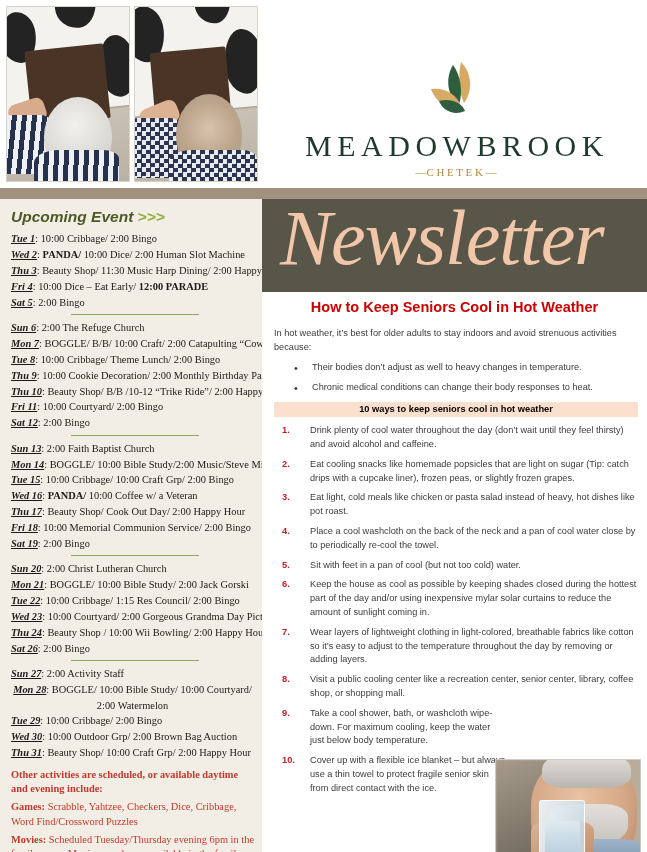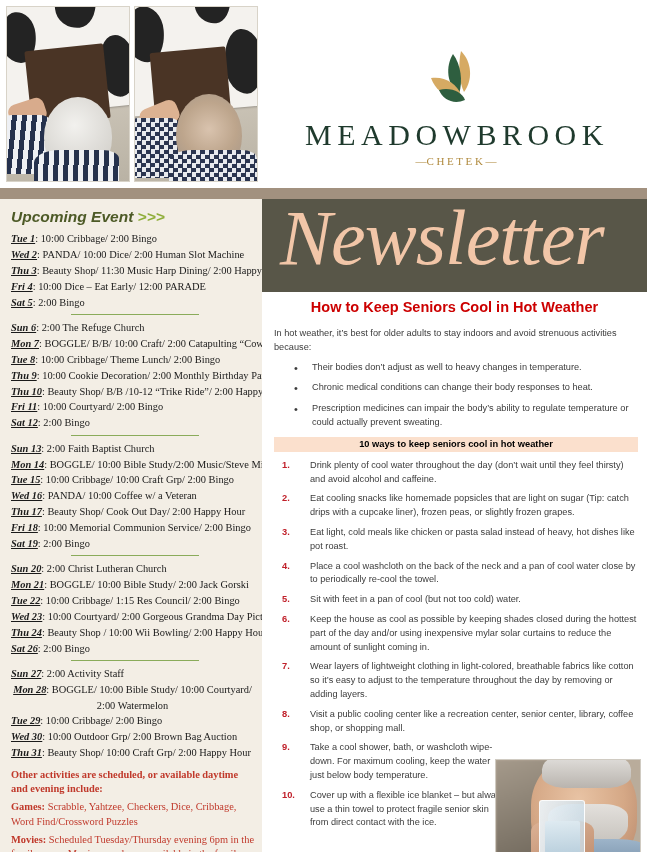--- a/index.html
+++ b/index.html
@@ -22,21 +22,21 @@
   .cowboard { position:absolute; left:-6%; top:-4%; width:112%; height:64%; background:#f4f2ee;
               transform:rotate(-6deg); box-shadow:0 1px 2px rgba(0,0,0,.25); }
   .spot { position:absolute; background:#232323; border-radius:48% 52% 45% 55%/55% 45% 55% 45%; }
   .hole { position:absolute; background:#4a3425; border-radius:2px; }
   .head { position:absolute; border-radius:50%; }
   .arm  { position:absolute; border-radius:8px; }
   .roombg { position:absolute; right:0; top:8%; width:38%; height:48%;
             background:linear-gradient(180deg,#b8b2a6,#9b948a); }
   .pict { position:absolute; background:#8e99a8; border:1px solid #6f7888; }
 
-  .logoarea { position:absolute; left:262px; top:0; width:385px; height:225px; background:#fff; }
+  .logoarea { position:absolute; left:262px; top:11px; width:385px; height:225px; background:#fff; }
   .goldbar { position:absolute; left:262px; top:6px; width:385px; height:40px; background:#bf9000; }
   .goldbar .mon { position:absolute; right:16px; top:50%; transform:translateY(-50%);
         font-family:"Liberation Sans", sans-serif; font-weight:bold; font-size:17px; color:#fff; letter-spacing:.3px; }
   .logo { position:absolute; left:0; top:48px; width:385px; text-align:center; }
   .logo svg { display:block; margin:0 auto; }
   .brand { font-family:"Liberation Serif", serif; font-size:30px; letter-spacing:5.5px;
            color:#1f3a2d; margin-top:4px; padding-left:5px; }
   .brandsub { font-family:"Liberation Serif", serif; font-size:11px; letter-spacing:2.6px;
            color:#b08a3e; margin-top:3px; padding-left:3px; }
   .brandsub .dash { color:#b08a3e; letter-spacing:0; }
@@ -45,21 +45,21 @@
 
   
   .leftcol { position:absolute; left:0; top:199px; width:262px; height:653px;
              background:#f3eee5; padding:4px 8px 0 9px; overflow:hidden; }
   .upcoming { font-family:"Liberation Sans", sans-serif; font-style:italic; font-weight:bold;
               font-size:15.5px; color:#4d5a27; margin:5px 0 5px 2px; }
   .upcoming .arrows { color:#8fae3a; font-style:italic; }
 
   .ev { font-size:10.4px; color:#1a1a1a; line-height:1.48; margin:0 0 .5px 2px; white-space:nowrap; }
   .ev .d { font-weight:bold; font-style:italic; text-decoration:underline; }
-  .ev .b { font-weight:normal; }
+  .ev .b { font-weight:bold; }
   .ev.wrap { white-space:normal;text-align:center; }
   .divider { height:1px; background:#8aab5a; width:128px; margin:4px auto 5px 62px; }
 
   .other { color:#c0392b; font-size:10.4px; line-height:1.42; margin:7px 0 0 2px; }
   .other .hd { font-weight:bold; }
   .other p { margin:0 0 3px 0; }
 
   
   .rightcol { position:absolute; left:262px; top:199px; width:385px; height:653px; background:#fff; }
   .nlbanner { position:absolute; left:0; top:0; width:385px; height:93px; background:#585648; overflow:hidden; }
@@ -221,21 +221,20 @@
     <div class="nlbanner">
       <span class="word">Newsletter</span>
     </div>
     <div class="arttitle">How to Keep Seniors Cool in Hot Weather</div>
 
     <div class="artbody">
       <p class="intro">In hot weather, it’s best for older adults to stay indoors and avoid strenuous activities because:</p>
       <ul class="bul" id="bullets">
           <li>Their bodies don’t adjust as well to heavy changes in temperature.</li>
           <li>Chronic medical conditions can change their body responses to heat.</li>
-          <li>Prescription medicines can impair the body’s ability to regulate temperature or could actually prevent sweating.</li>
         </ul>
       <div class="tenbar">10 ways to keep seniors cool in hot weather</div>
       <ol class="nums" id="tips">
           <li class=""><span class="n">1.</span><span>Drink plenty of cool water throughout the day (don’t wait until they feel thirsty) and avoid alcohol and caffeine.</span></li>
           <li class=""><span class="n">2.</span><span>Eat cooling snacks like homemade popsicles that are light on sugar (Tip: catch drips with a cupcake liner), frozen peas, or slightly frozen grapes.</span></li>
           <li class=""><span class="n">3.</span><span>Eat light, cold meals like chicken or pasta salad instead of heavy, hot dishes like pot roast.</span></li>
           <li class=""><span class="n">4.</span><span>Place a cool washcloth on the back of the neck and a pan of cool water close by to periodically re-cool the towel.</span></li>
           <li class=""><span class="n">5.</span><span>Sit with feet in a pan of cool (but not too cold) water.</span></li>
           <li class=""><span class="n">6.</span><span>Keep the house as cool as possible by keeping shades closed during the hottest part of the day and/or using inexpensive mylar solar curtains to reduce the amount of sunlight coming in.</span></li>
           <li class=""><span class="n">7.</span><span>Wear layers of lightweight clothing in light-colored, breathable fabrics like cotton so it’s easy to adjust to the temperature throughout the day by removing or adding layers.</span></li>

